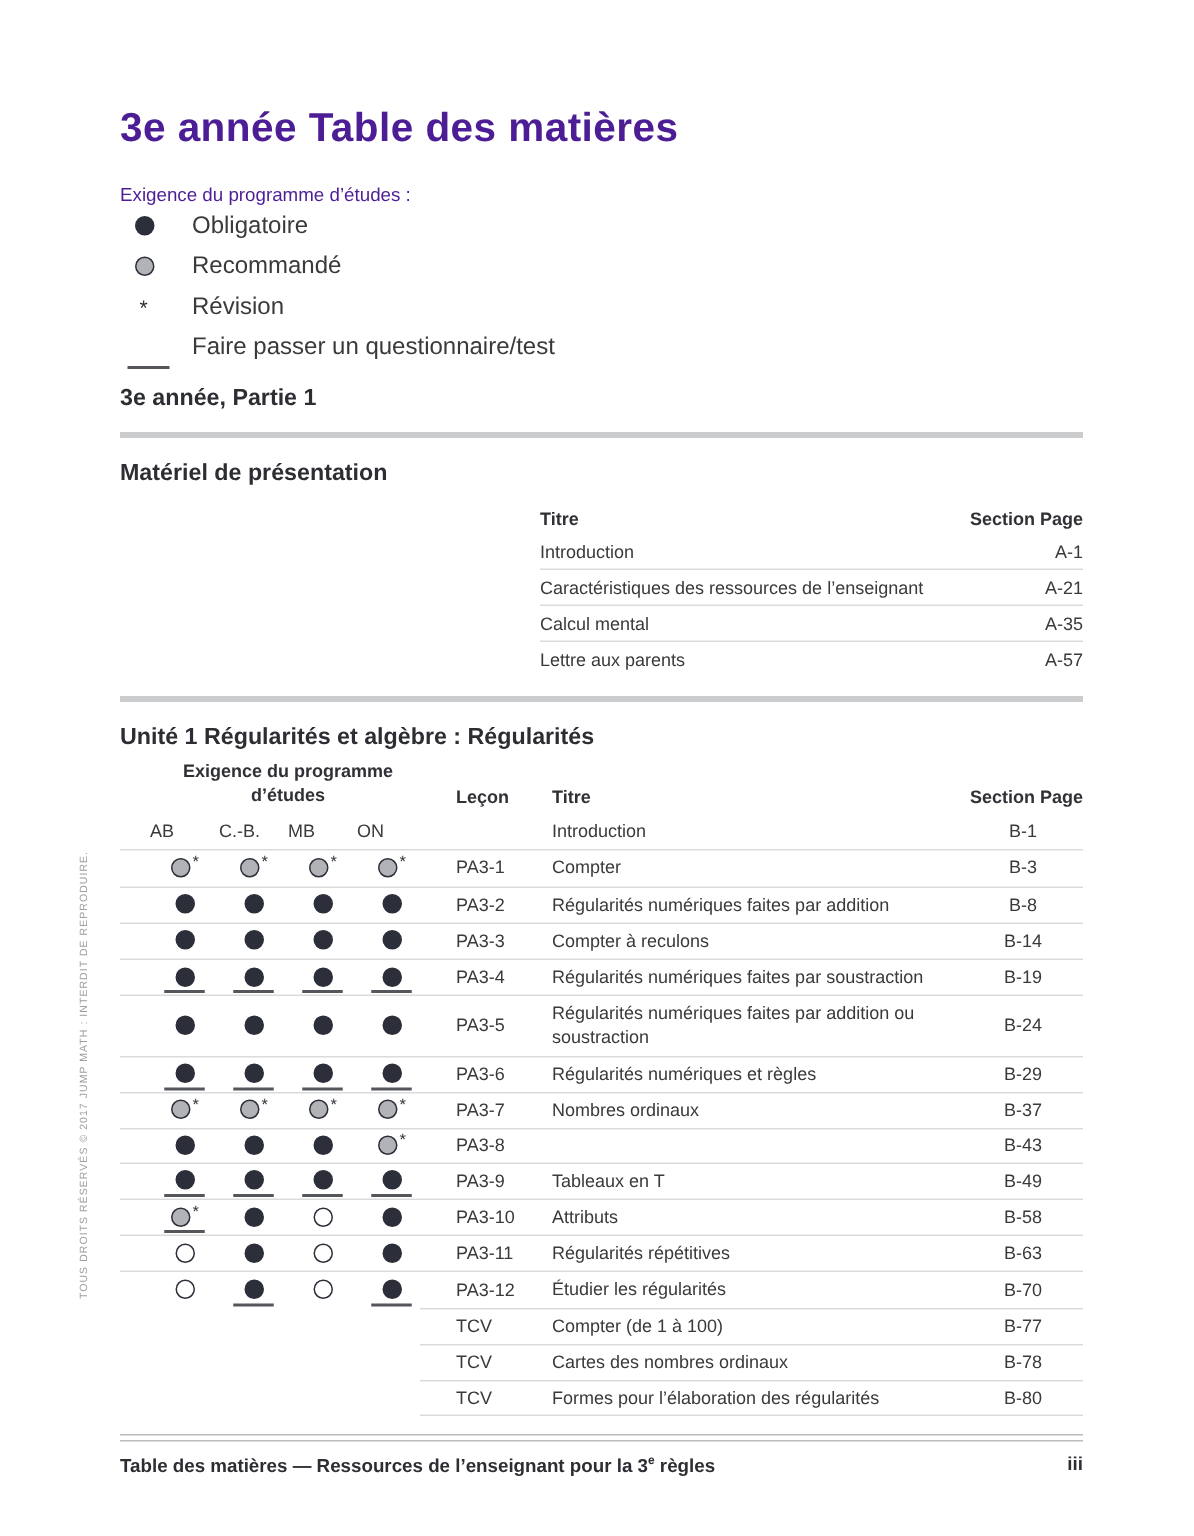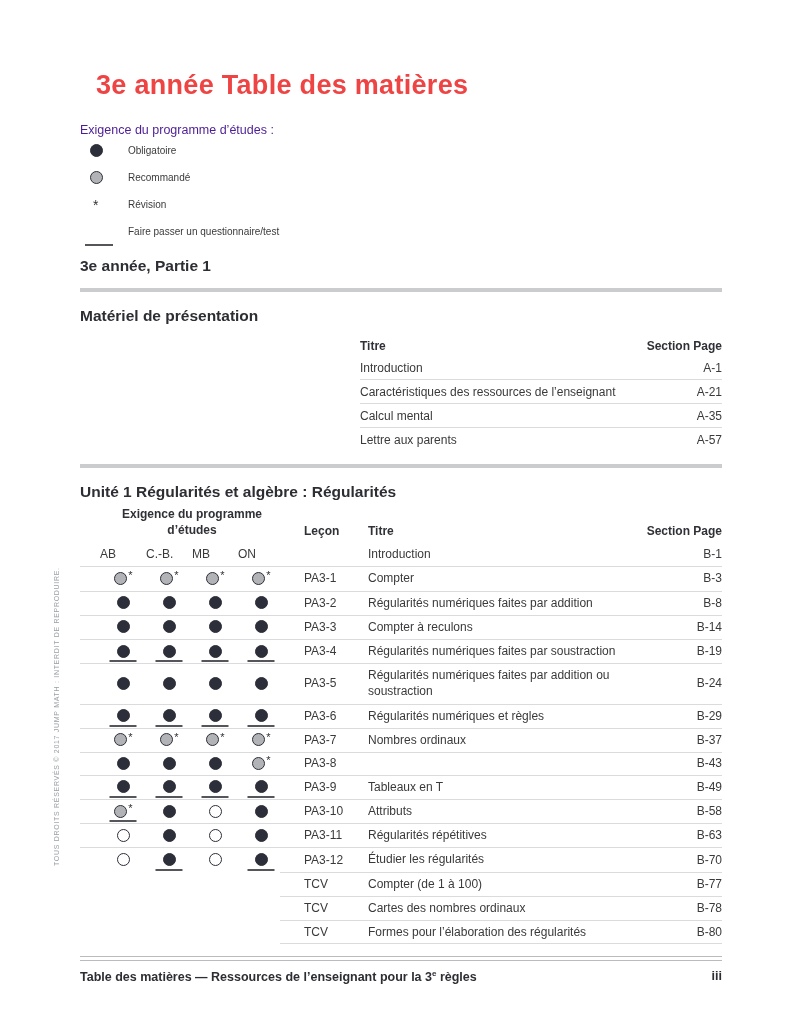--- a/index.html
+++ b/index.html
@@ -1,27 +1,27 @@
 <!DOCTYPE html>
 <html><head>
 <meta charset="utf-8">
 <style>
   html,body{margin:0;padding:0}
   body{
     width:796px;height:1024px;background:#ffffff;position:relative;overflow:hidden;
     font-family:"Liberation Sans", sans-serif;color:#3a3a3c;
   }
   .content{position:absolute;left:80px;top:0;width:642px}
-  .page-title{margin:70px 0 0 16px;font-size:27px;font-weight:bold;color:#ef4444;letter-spacing:.3px}
+  .page-title{margin:70px 0 0 0;font-size:27px;font-weight:bold;color:#4c1d95;letter-spacing:.3px}
   
   .legend{margin-top:22px}
   .legend-heading{font-size:12.5px;font-weight:normal;color:#4c1d95}
   .legend-item{display:flex;align-items:center;height:27px;position:relative;padding-left:10px}
   .legend-sym{width:38px;display:flex;align-items:center}
-  .legend-label{font-size:10px;color:#3a3a3c}
+  .legend-label{font-size:16px;color:#3a3a3c}
   .circle{width:13px;height:13px;border-radius:50%;border:1.6px solid #2c2f3a;box-sizing:border-box;display:inline-block;background:#fff}
   .circle.filled{background:#2c2f3a}
   .circle.gray{background:#b1b3b6}
   .circle.open{background:#ffffff}
   .legend-asterisk{font-size:14px;color:#303136;padding-left:3px}
   .legend-quizline{position:absolute;left:5px;bottom:-1px;width:28px;height:2px;background:#55565c}
   
   .part-heading{margin-top:12px;font-size:15.5px;font-weight:bold;color:#2d2e33}
   .thick-rule{height:4px;background:#cbcccd;margin-top:13px}
   .section-heading{margin-top:15px;font-size:15.5px;font-weight:bold;color:#2d2e33}
@@ -43,21 +43,21 @@
   .uprov .prov{text-align:left}
   .urow{position:relative;min-height:23px;align-items:center;font-size:12px}
   .urow::before{content:"";position:absolute;left:0;right:0;top:0;height:1px;background:#dadbdc}
   .urow.tcv::before{left:200px}
   .urow.last-row::after{content:"";position:absolute;left:200px;right:0;bottom:0;height:1px;background:#dadbdc}
   .markcell{position:relative;display:flex;justify-content:center;align-items:center;min-height:23px;height:100%}
   .mark-star{font-size:11px;color:#303136;position:relative;top:-3px;left:1px}
   .quizline{position:absolute;bottom:1px;left:50%;transform:translateX(-50%);width:27px;height:2px;background:#55565c}
   .lesson-cell{grid-column:6}
   .title-cell{grid-column:7;padding:4px 10px 4px 0;line-height:1.35}
-  .page-cell{grid-column:8;text-align:right}
+  .page-cell{grid-column:8;text-align:center}
   
   .footer{position:absolute;left:80px;top:956px;width:642px}
   .footer-rule{height:3px;border-top:1px solid #babbbe;border-bottom:1px solid #babbbe}
   .footer-row{display:flex;justify-content:space-between;margin-top:8px;font-size:12.5px;font-weight:bold;color:#2d2e33}
   .footer-row sup{font-size:8px}
   
   .copyright{position:absolute;left:53px;top:866px;transform:rotate(-90deg);transform-origin:0 0;
     white-space:nowrap;font-size:7px;letter-spacing:.7px;color:#9aa0a4}
 </style>
 </head>

